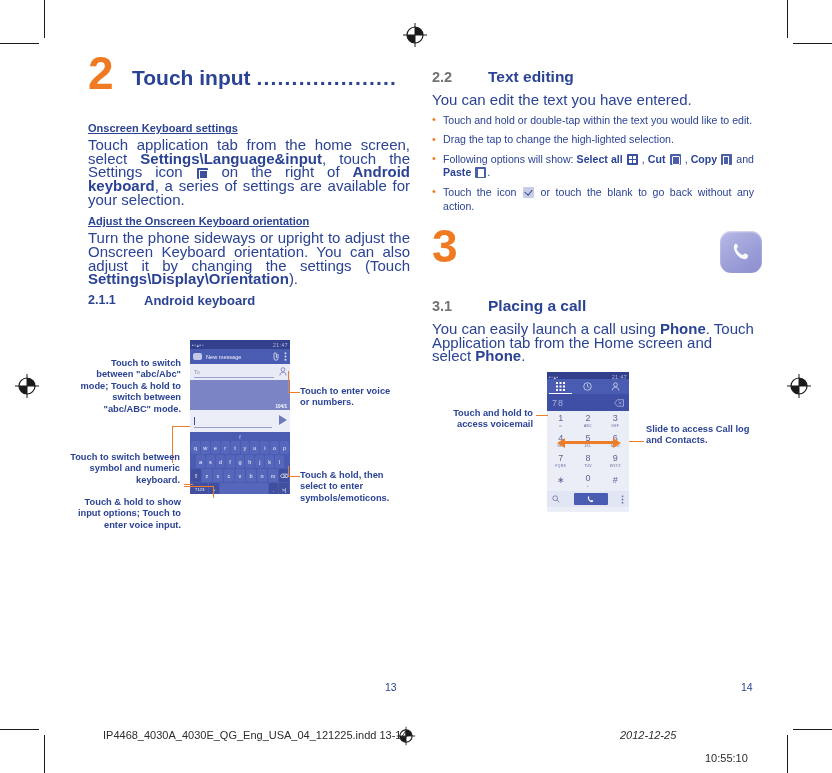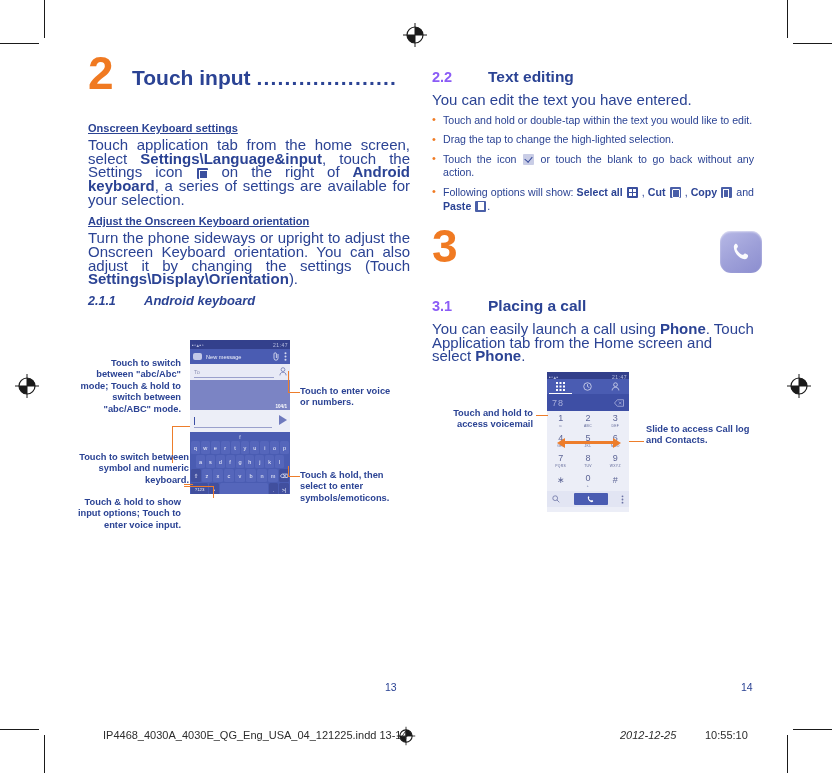--- a/index.html
+++ b/index.html
@@ -37,24 +37,24 @@
   .phone-badge{
     position:absolute;right:-8px;top:-4px;width:42px;height:42px;
     border-radius:11px;
     background:linear-gradient(145deg,#b7b9e6 0%,#9d9fd8 55%,#8b8dcf 100%);
     box-shadow:inset 0 1px 2px rgba(255,255,255,.6);
   }
   .phone-badge svg{position:absolute;left:9px;top:9px;}
 
   
   .sec{display:flex;align-items:baseline;margin:16px 0 7px 0;}
-  .sec-num{color:#8b5cf6;font-weight:bold;font-size:14.5px;width:56px;flex:none;}
+  .sec-num{color:#737373;font-weight:bold;font-size:14.5px;width:56px;flex:none;}
   .sec-title{color:#2b4394;font-weight:bold;font-size:15.5px;}
 
-  .subsec{display:flex;align-items:flex-end;margin:5px 0 9px 0;font-style:italic;}
+  .subsec{display:flex;align-items:center;margin:5px 0 9px 0;}
   .subsec-num{color:#2b4394;font-weight:bold;font-size:12.5px;width:56px;flex:none;}
   .subsec-title{color:#2b4394;font-weight:bold;font-size:13px;}
 
   .uhead{
     font-size:11px;font-weight:bold;color:#2b4394;
     text-decoration:underline;margin:9px 0 4px 0;
   }
 
   p.body{
     font-size:15px;line-height:13.6px;color:#2b4394;
@@ -373,21 +373,21 @@
         <div class="kb-key dark">.</div>
         <div class="kb-key dark">&gt;|</div>
       </div>
     </div>
   </div>
 
   <div class="callout r" style="left:76px;top:358px;width:105px;">Touch to switch between "abc/Abc" mode; Touch &amp; hold to switch between "abc/ABC" mode.</div>
   <div class="lead lead-h" style="left:172px;top:426px;width:18px;"></div>
   <div class="lead lead-v" style="left:172px;top:426px;height:37px;"></div>
 
-  <div class="callout r" style="left:78px;top:452px;width:111px;">Touch to switch between symbol and numeric keyboard.</div>
+  <div class="callout r" style="left:69px;top:452px;width:111px;">Touch to switch between symbol and numeric keyboard.</div>
   <div class="lead lead-h" style="left:184px;top:484px;width:9px;"></div>
 
   <div class="callout r" style="left:74px;top:497px;width:107px;">Touch &amp; hold to show input options; Touch to enter voice input.</div>
   <div class="lead lead-h" style="left:184px;top:486px;width:30px;"></div>
   <div class="lead lead-v" style="left:213px;top:486px;height:12px;"></div>
 
   <div class="callout l" style="left:300px;top:386px;width:95px;">Touch to enter voice or numbers.</div>
   <div class="lead lead-h" style="left:288px;top:392px;width:12px;"></div>
   <div class="lead lead-v" style="left:288px;top:371px;height:22px;"></div>
 
@@ -400,22 +400,22 @@
     <div class="sec" style="margin-top:6px;">
       <div class="sec-num">2.2</div>
       <div class="sec-title">Text editing</div>
     </div>
 
     <p class="body nojust" style="margin-top:2px;">You can edit the text you have entered.</p>
 
     <ul class="bul">
       <li>Touch and hold or double-tap within the text you would like to edit.</li>
       <li>Drag the tap to change the high-lighted selection.</li>
+      <li><span>Following options will show: </span><b>Select all</b> <span class="iico grid4"></span><span> , </span><b>Cut</b> <span class="iico cut"></span><span> , </span><b>Copy</b> <span class="iico copy"></span><span> and </span><b>Paste</b> <span class="iico paste"></span><span>.</span></li>
       <li><span>Touch the icon </span><span class="iico check"></span><span> or touch the blank to go back without any action.</span></li>
-      <li><span>Following options will show: </span><b>Select all</b> <span class="iico grid4"></span><span> , </span><b>Cut</b> <span class="iico cut"></span><span> , </span><b>Copy</b> <span class="iico copy"></span><span> and </span><b>Paste</b> <span class="iico paste"></span><span>.</span></li>
     </ul>
 
     <div class="chapter" style="margin-top:22px;">
       <div class="chapter-num">3</div>
       <div class="phone-badge">
         <svg width="24" height="24" viewBox="0 0 24 24">
             <path d="M6.6 3.4c1 0 1.6 1 2.1 2.2.5 1.2.1 1.7-.6 2.3-.6.6-.7 1 .2 2.5.9 1.5 2.3 2.9 3.8 3.8 1.5.9 1.9.8 2.5.2.6-.7 1.1-1.1 2.3-.6 1.2.5 2.2 1.1 2.2 2.1 0 1.4-1.5 3.3-3.4 3.3C10.8 19.2 4.8 13.2 4.8 6.8c0-1.9 1.9-3.4 1.8-3.4z" fill="#ffffff" opacity="0.95"></path>
           </svg>
       </div>
     </div>
@@ -556,15 +556,15 @@
     <div class="arrow-line" style="left:8px;width:48px;"></div>
     <div class="arrow-head left" style="left:0;"></div>
     <div class="arrow-head right" style="right:0;"></div>
   </div>
 
   <div class="pagenum" style="left:385px;top:681px;">13</div>
   <div class="pagenum" style="left:741px;top:681px;">14</div>
 
   <div class="footer" style="left:103px;top:729px;">IP4468_4030A_4030E_QG_Eng_USA_04_121225.indd   13-14</div>
   <div class="footer" style="left:620px;top:729px;font-style:italic;">2012-12-25</div>
-  <div class="footer" style="left:705px;top:729px;">10:55:10</div>
+  <div class="footer" style="left:705px;top:752px;">10:55:10</div>
 
 </div>
 
 </body></html>

